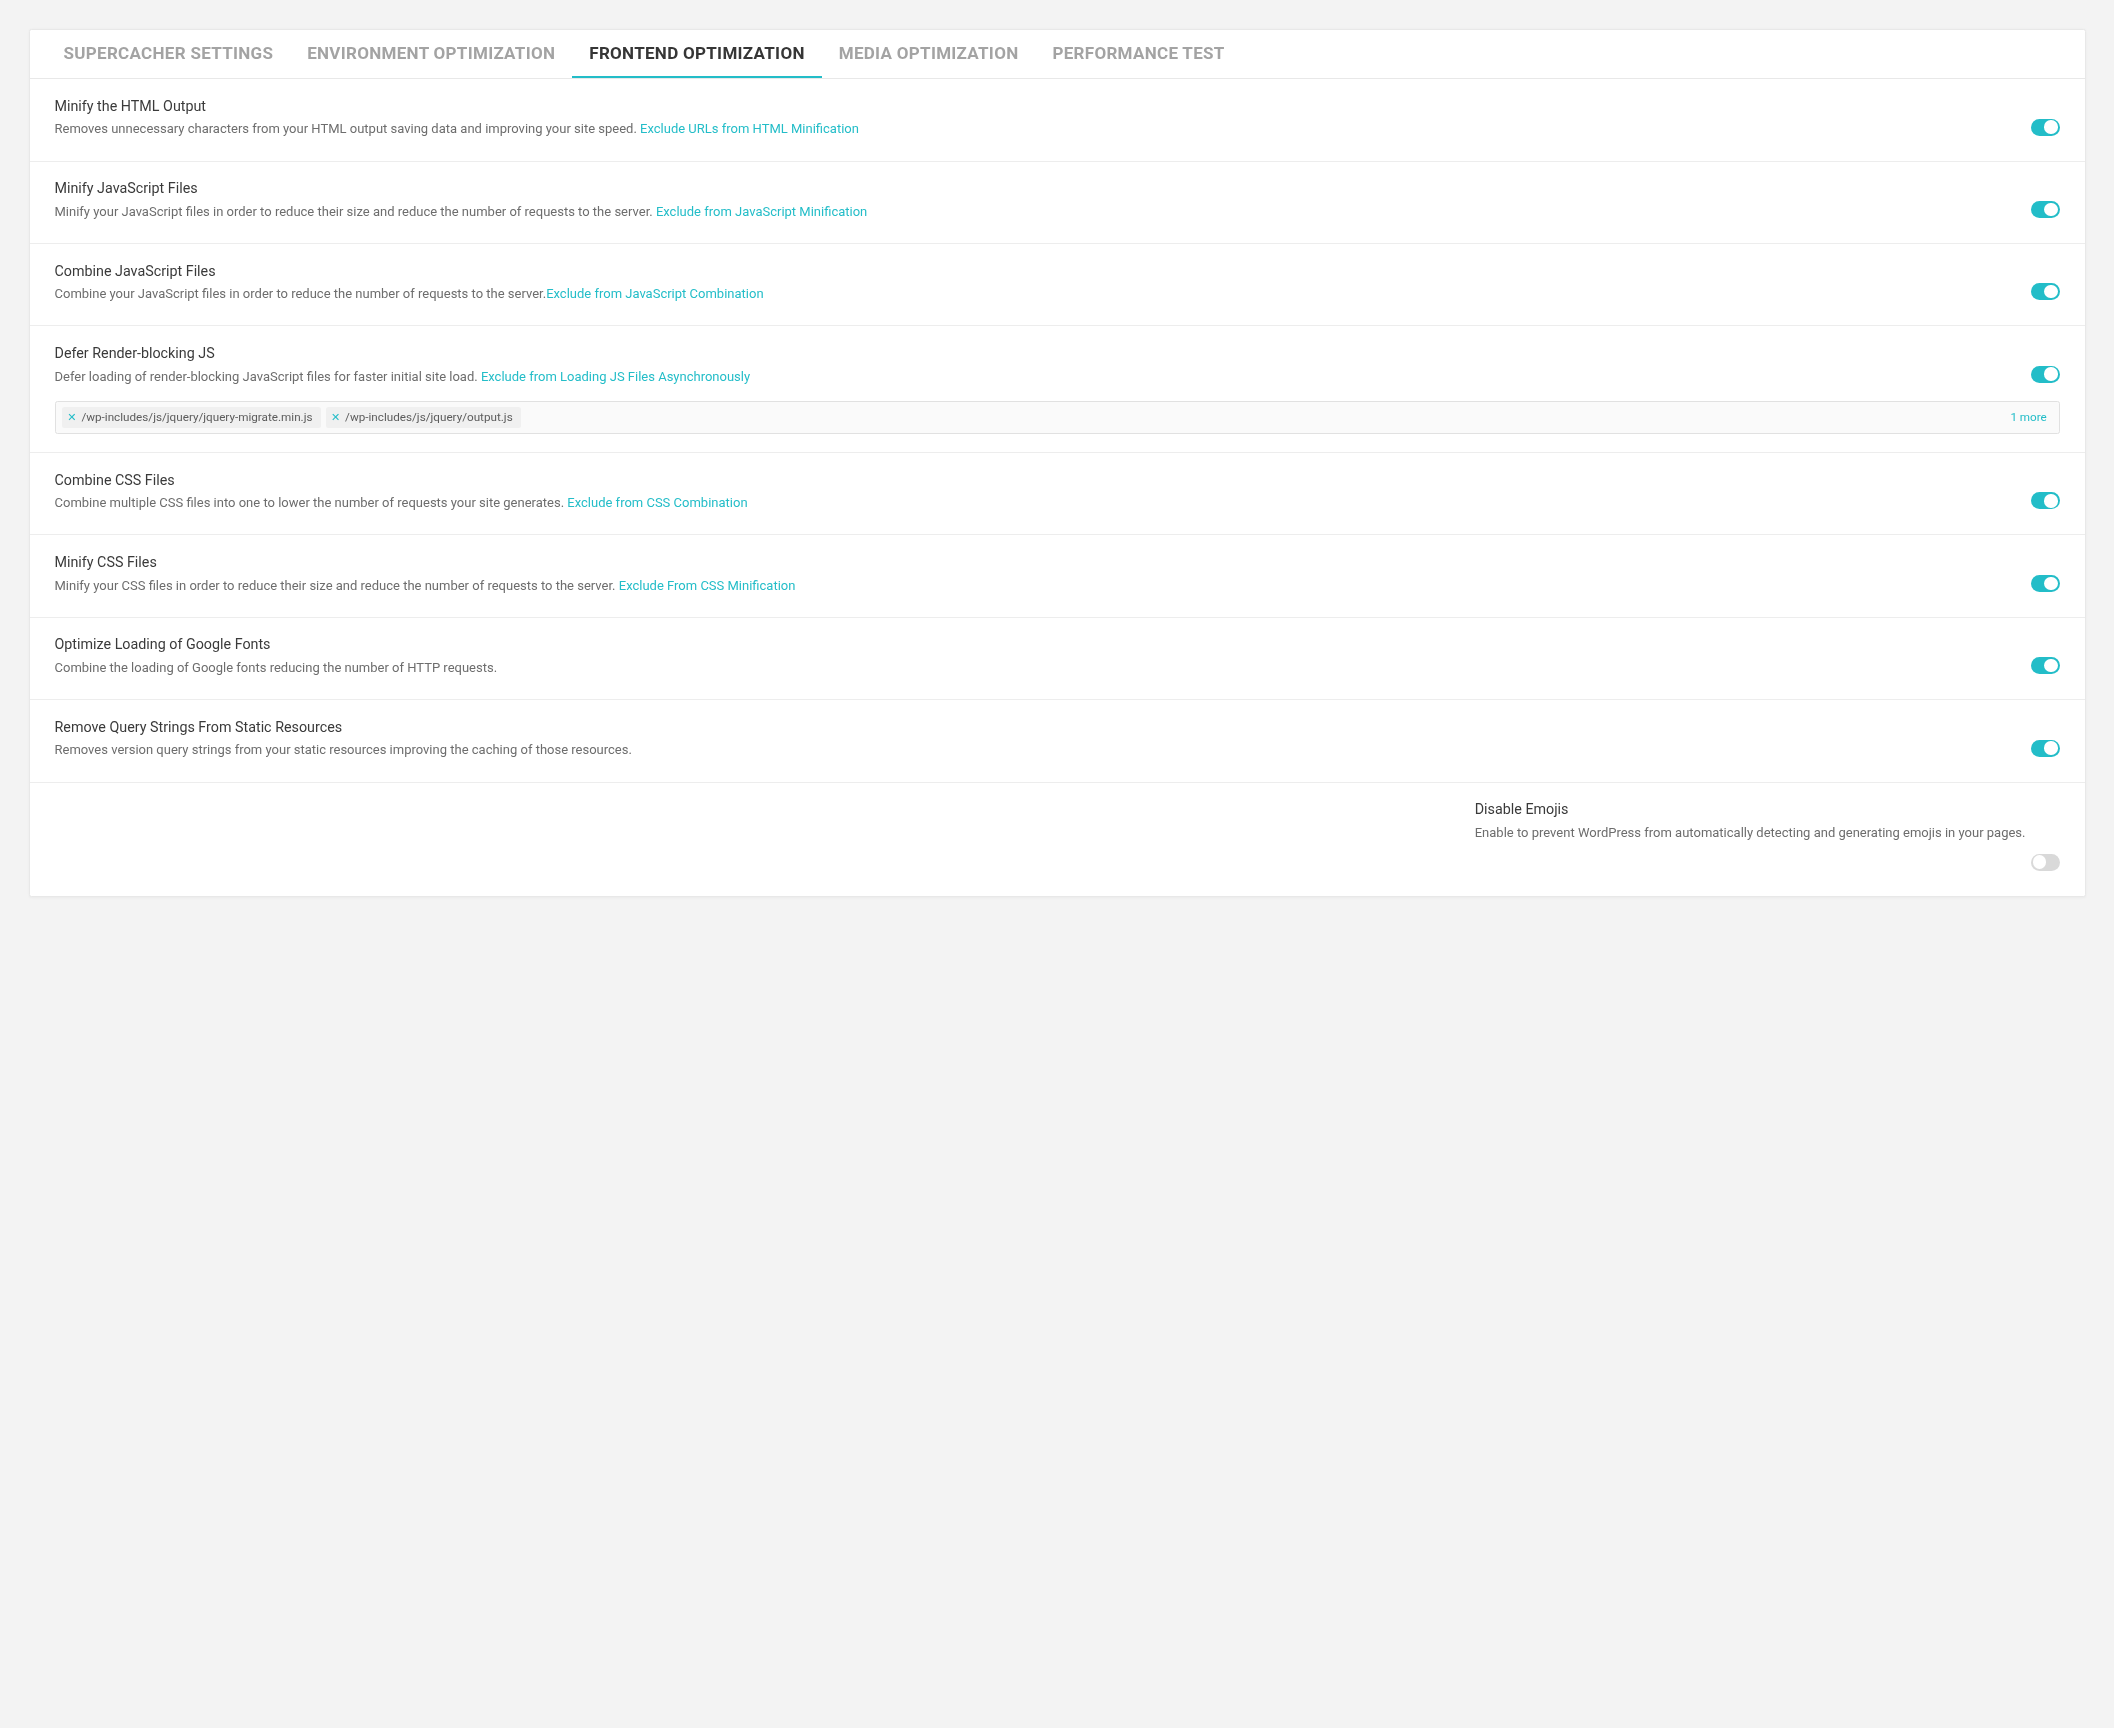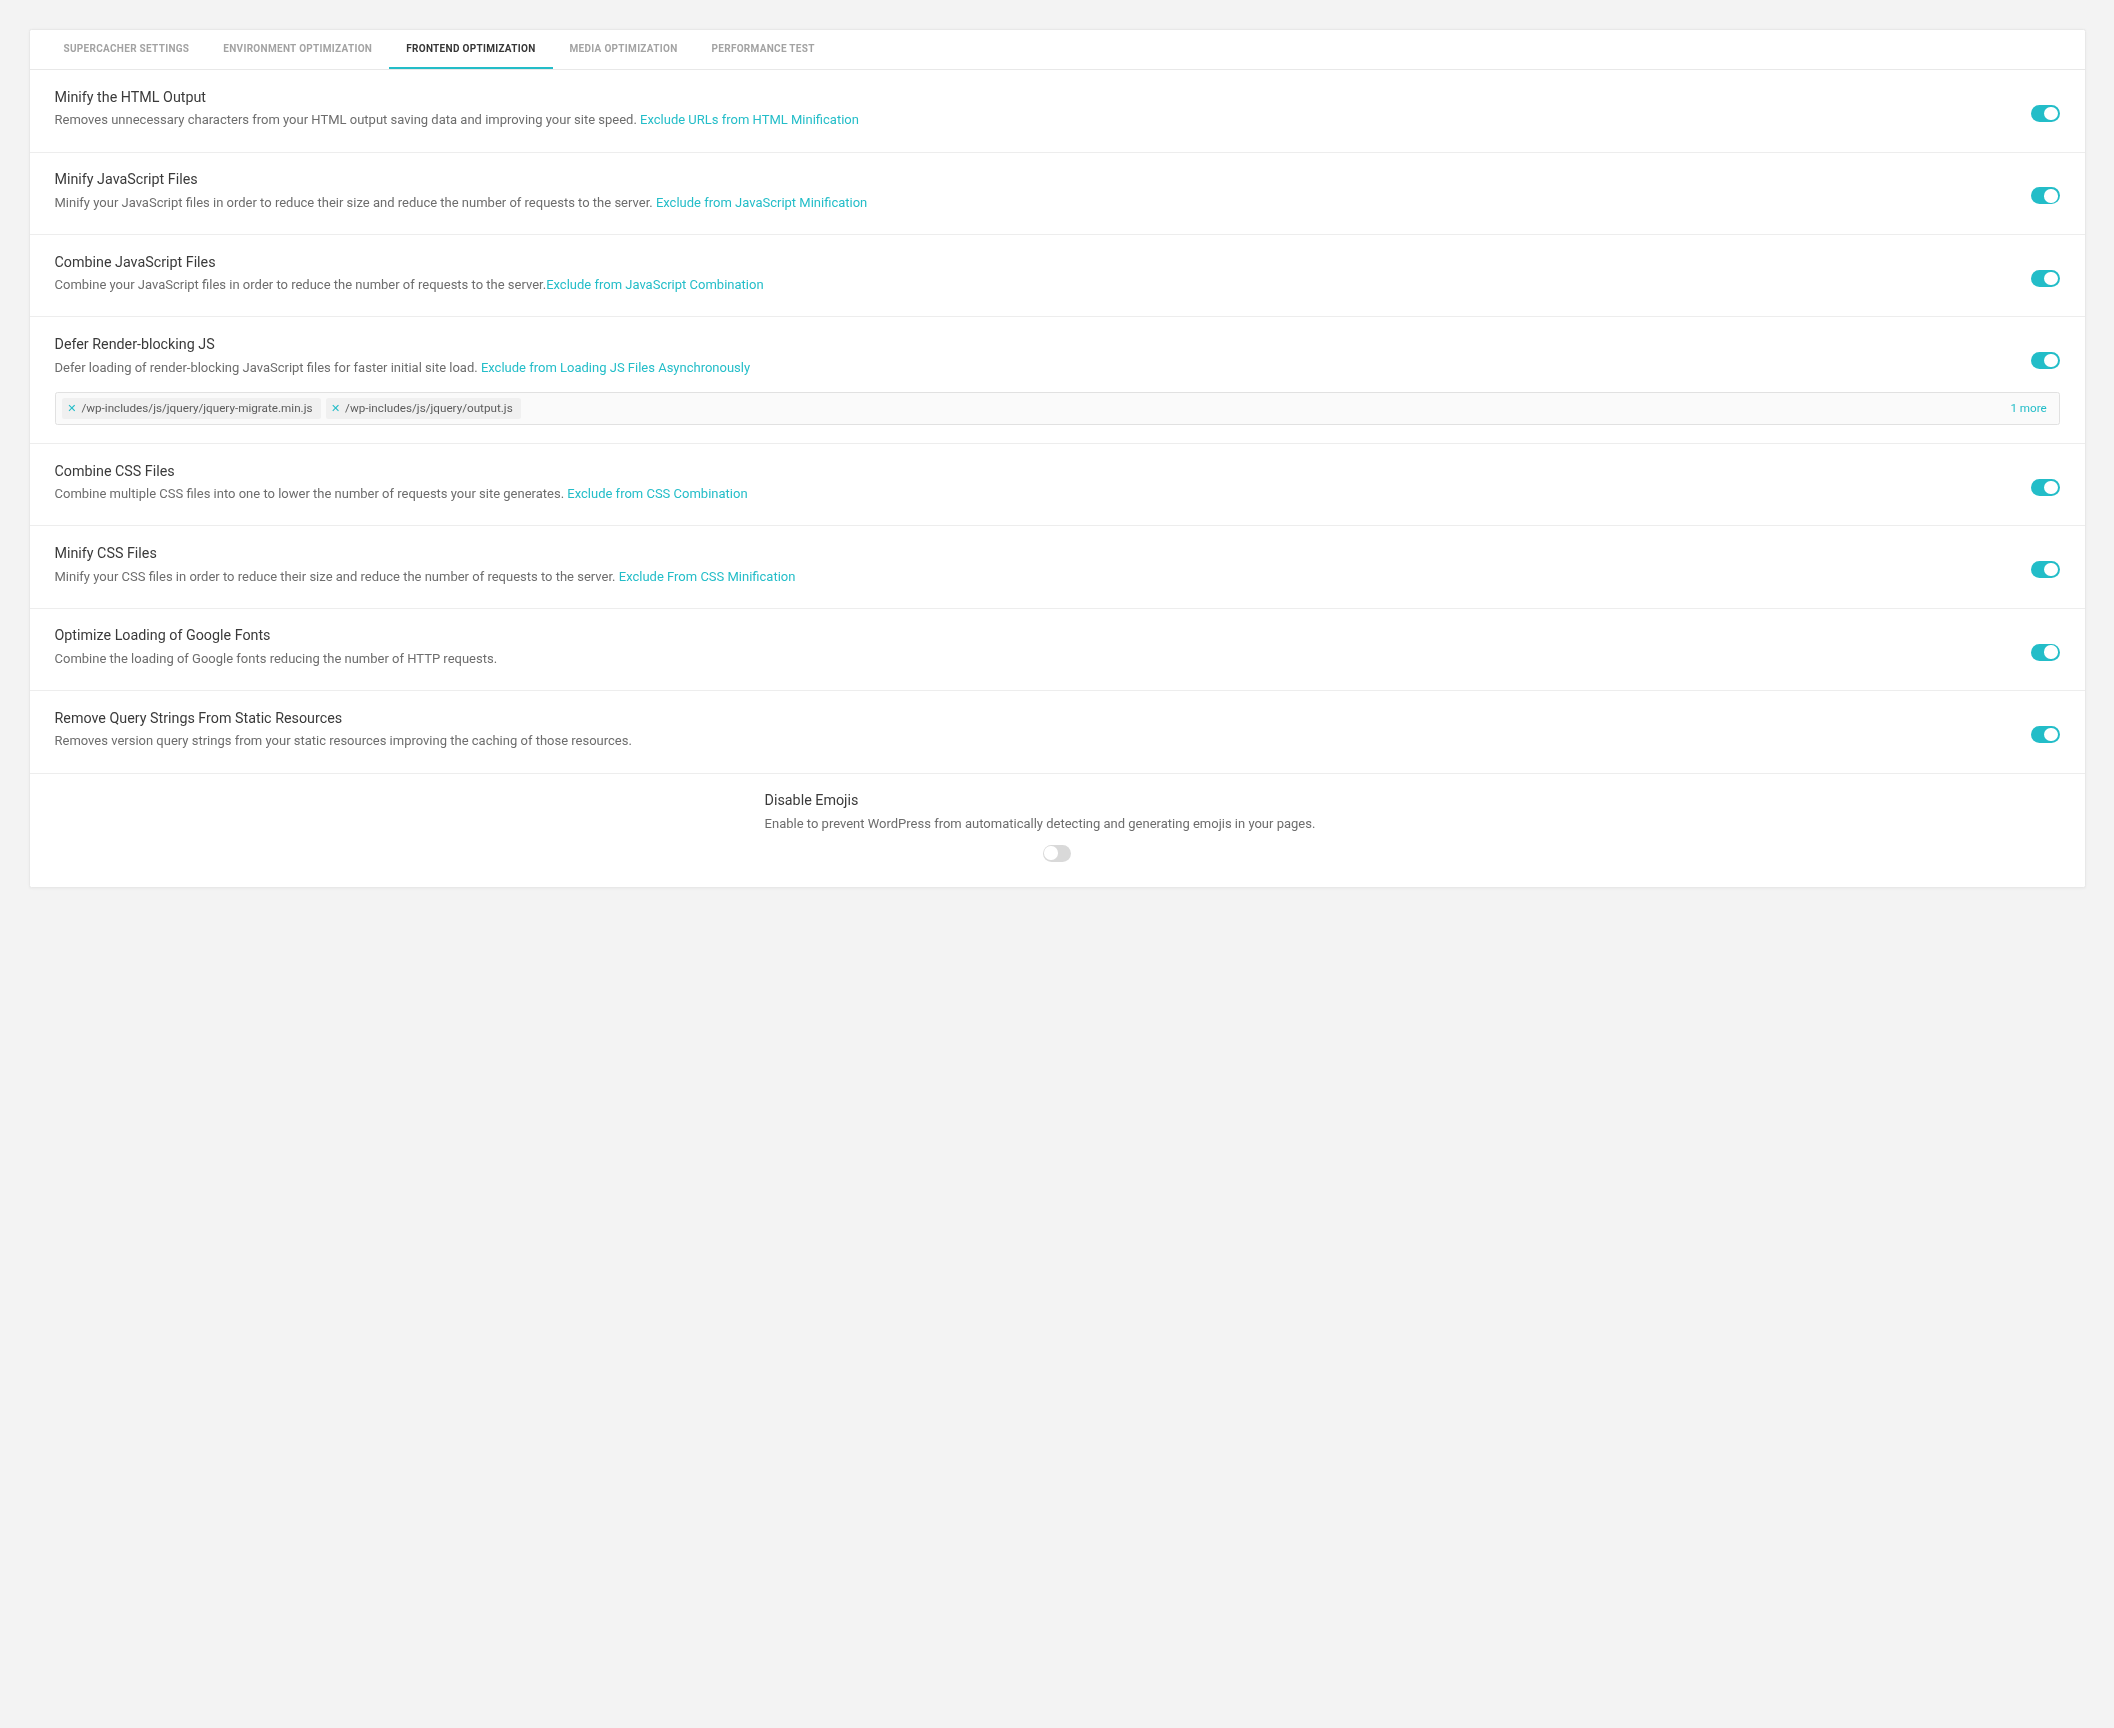--- a/index.html
+++ b/index.html
@@ -20,35 +20,35 @@
         border-radius: 2.5px;
         box-shadow: 0 0.8px 2.5px rgba(0,0,0,0.04);
     }
     .tabs {
         display: flex;
         border-bottom: 0.8px solid #e8e8e8;
         padding: 0 17px;
     }
     .tab {
         padding: 13.4px 17px;
-        font-size: 10px;
+        font-size: 17px;
         font-weight: 700;
         letter-spacing: 0.3px;
         color: #a3a3a3;
         text-transform: uppercase;
         cursor: pointer;
         border-bottom: 2.5px solid transparent;
     }
     .tab.active {
         color: #363636;
         border-bottom-color: #23bdc8;
     }
     .setting-row {
         display: flex;
-        align-items: center;
+        align-items: flex-end;
         justify-content: space-between;
         padding: 18.5px 25px 22px 25px;
         border-bottom: 0.8px solid #ededed;
     }
     .setting-row:last-child {
         border-bottom: none;
         flex-direction: column;
     }
     .setting-text {
         flex: 1;

